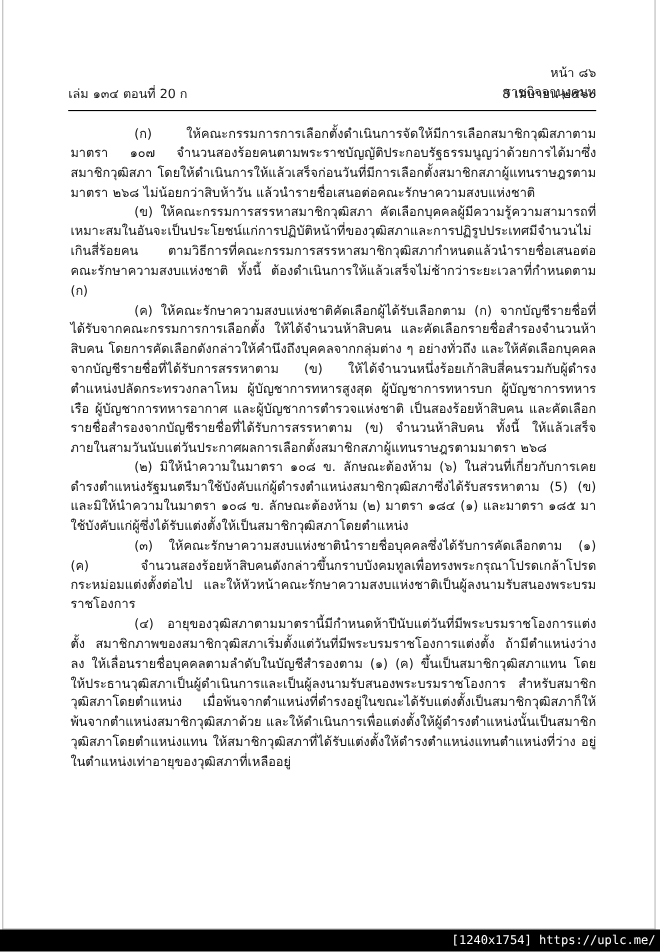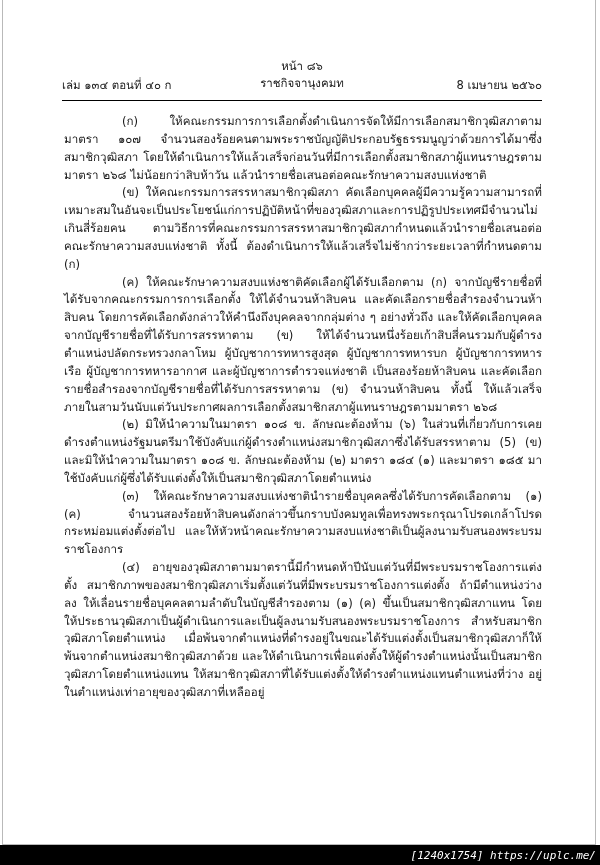--- a/index.html
+++ b/index.html
@@ -35,21 +35,21 @@
     left: 59px;
     top: 58px;
     width: 480px;
     height: 42px;
   }
   .header-center-stack {
     position: absolute;
     left: 0;
     right: 0;
     top: 0;
-    text-align: center;
+    text-align: right;
     line-height: 1.45;
   }
   .header-page-no,
   .header-gazette-name,
   .header-volume,
   .header-date {
     font-size: 11.5px;
     color: #1a1a1a;
     white-space: nowrap;
   }
@@ -102,34 +102,33 @@
   .watermark-text {
     position: absolute;
     right: 4px;
     top: 50%;
     transform: translateY(-50%);
     color: #ffffff;
     font-family: "DejaVu Sans Mono", "Liberation Mono", monospace;
     font-size: 11px;
     white-space: nowrap;
     letter-spacing: 0px;
-    font-style: italic;
   }
 </style>
 </head>
 <body>
 
 <div class="page-sheet">
 
   <div class="gazette-header">
     <div class="header-center-stack">
       <div class="header-page-no">หน้า ๘๖</div>
       <div class="header-gazette-name">ราชกิจจานุงคมท</div>
     </div>
-    <div class="header-volume">เล่ม ๑๓๔ ตอนที่ ๔๐ ก</div>
+    <div class="header-volume">เล่ม ๑๓๔ ตอนที่ 20 ก</div>
     <div class="header-date">8 เมษายน ๒๕๖๐</div>
   </div>
 
   <div class="header-rule"></div>
 
   <div class="document-body">
     <p class="body-paragraph">(ก)  ให้คณะกรรมการการเลือกตั้งดำเนินการจัดให้มีการเลือกสมาชิกวุฒิสภาตามมาตรา ๑๐๗ จำนวนสองร้อยคนตามพระราชบัญญัติประกอบรัฐธรรมนูญว่าด้วยการได้มาซึ่งสมาชิกวุฒิสภา โดยให้ดำเนินการให้แล้วเสร็จก่อนวันที่มีการเลือกตั้งสมาชิกสภาผู้แทนราษฎรตามมาตรา ๒๖๘ ไม่น้อยกว่าสิบห้าวัน แล้วนำรายชื่อเสนอต่อคณะรักษาความสงบแห่งชาติ</p>
     <p class="body-paragraph">(ข)  ให้คณะกรรมการสรรหาสมาชิกวุฒิสภา คัดเลือกบุคคลผู้มีความรู้ความสามารถที่เหมาะสมในอันจะเป็นประโยชน์แก่การปฏิบัติหน้าที่ของวุฒิสภาและการปฏิรูปประเทศมีจำนวนไม่เกินสี่ร้อยคน ตามวิธีการที่คณะกรรมการสรรหาสมาชิกวุฒิสภากำหนดแล้วนำรายชื่อเสนอต่อคณะรักษาความสงบแห่งชาติ ทั้งนี้ ต้องดำเนินการให้แล้วเสร็จไม่ช้ากว่าระยะเวลาที่กำหนดตาม (ก)</p>
     <p class="body-paragraph">(ค)  ให้คณะรักษาความสงบแห่งชาติคัดเลือกผู้ได้รับเลือกตาม (ก) จากบัญชีรายชื่อที่ได้รับจากคณะกรรมการการเลือกตั้ง ให้ได้จำนวนห้าสิบคน และคัดเลือกรายชื่อสำรองจำนวนห้าสิบคน โดยการคัดเลือกดังกล่าวให้คำนึงถึงบุคคลจากกลุ่มต่าง ๆ อย่างทั่วถึง และให้คัดเลือกบุคคลจากบัญชีรายชื่อที่ได้รับการสรรหาตาม (ข) ให้ได้จำนวนหนึ่งร้อยเก้าสิบสี่คนรวมกับผู้ดำรงตำแหน่งปลัดกระทรวงกลาโหม ผู้บัญชาการทหารสูงสุด ผู้บัญชาการทหารบก ผู้บัญชาการทหารเรือ ผู้บัญชาการทหารอากาศ และผู้บัญชาการตำรวจแห่งชาติ เป็นสองร้อยห้าสิบคน และคัดเลือกรายชื่อสำรองจากบัญชีรายชื่อที่ได้รับการสรรหาตาม (ข) จำนวนห้าสิบคน ทั้งนี้ ให้แล้วเสร็จภายในสามวันนับแต่วันประกาศผลการเลือกตั้งสมาชิกสภาผู้แทนราษฎรตามมาตรา ๒๖๘</p>
     <p class="body-paragraph">(๒)  มิให้นำความในมาตรา ๑๐๘ ข. ลักษณะต้องห้าม (๖) ในส่วนที่เกี่ยวกับการเคยดำรงตำแหน่งรัฐมนตรีมาใช้บังคับแก่ผู้ดำรงตำแหน่งสมาชิกวุฒิสภาซึ่งได้รับสรรหาตาม (5) (ข) และมิให้นำความในมาตรา ๑๐๘ ข. ลักษณะต้องห้าม (๒) มาตรา ๑๘๔ (๑) และมาตรา ๑๘๕ มาใช้บังคับแก่ผู้ซึ่งได้รับแต่งตั้งให้เป็นสมาชิกวุฒิสภาโดยตำแหน่ง</p>

